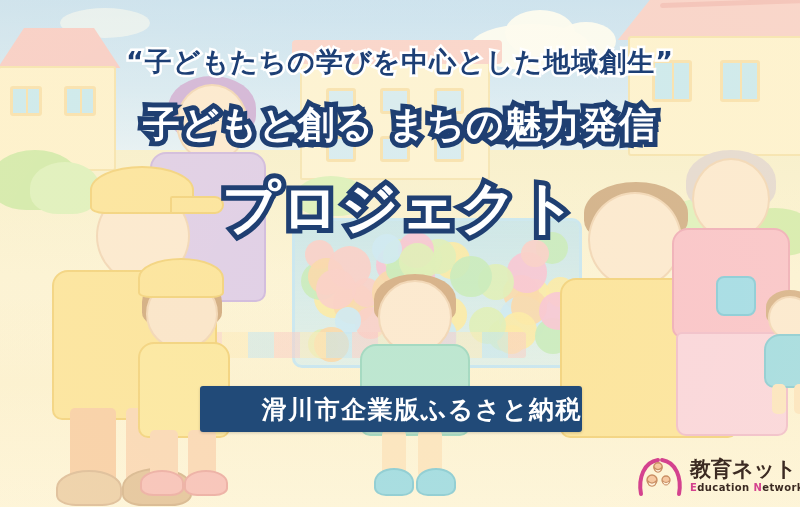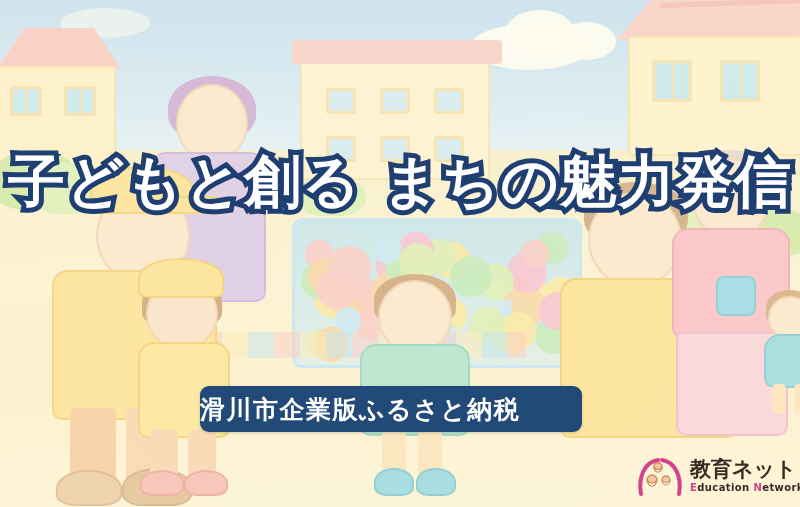--- a/index.html
+++ b/index.html
@@ -183,35 +183,35 @@
   }
 
   .headline{
     position:absolute;left:0;width:800px;text-align:center;
     color:#ffffff;font-weight:700;
     -webkit-text-stroke:10px #1f3f72;
     paint-order:stroke fill;
     white-space:nowrap;
     letter-spacing:1px;
   }
-  .headline.l1{top:100px;font-size:57px;margin-top:44px;}
+  .headline.l1{top:100px;font-size:37px;}
   .headline.l2{top:170px;font-size:57px;}
 
   .headline-big{
     position:absolute;left:0;top:262px;width:800px;text-align:center;
     color:#ffffff;font-weight:700;font-size:66px;letter-spacing:2px;
     -webkit-text-stroke:11px #1f3f72;
     paint-order:stroke fill;
     white-space:nowrap;
   }
 
   .badge{
     position:absolute;left:200px;top:386px;width:382px;height:46px;
-    background:#214a78;border-radius:9px;
-    display:flex;align-items:center;justify-content:flex-start;
+    background:#214a78;border-radius:3px;
+    display:flex;align-items:center;justify-content:flex-end;
     box-shadow:0 1px 3px rgba(0,0,0,.18);
   }
   .badge span{
     color:#ffffff;font-size:25px;font-weight:700;letter-spacing:1.5px;white-space:nowrap;
   }
 
   
   .logo{
     position:absolute;left:636px;top:450px;width:160px;height:52px;
     display:flex;align-items:center;gap:6px;
@@ -389,23 +389,25 @@
         <div class="body-sh"></div>
       <div class="leg"></div>
         <div class="leg leg2"></div>
     </div>
 
     <div class="haze"></div>
   </div>
 
   <div class="textlayer">
 
+    <div class="tagline">“子どもたちの学びを中心とした地域創生”</div>
 
     <div class="headline l1">子どもと創る  まちの魅力発信</div>
 
+    <div class="headline l2">プロジェクト</div>
 
 
     <div class="badge">
       <span>滑川市企業版ふるさと納税</span>
     </div>
 
     <div class="logo">
       <div class="logo-mark">
         <svg viewBox="0 0 48 44" width="48" height="44" aria-hidden="true">
           <path d="M5 40 C2 24 8 8 22 6" stroke="#d4428e" stroke-width="4" fill="none" stroke-linecap="round"></path>

